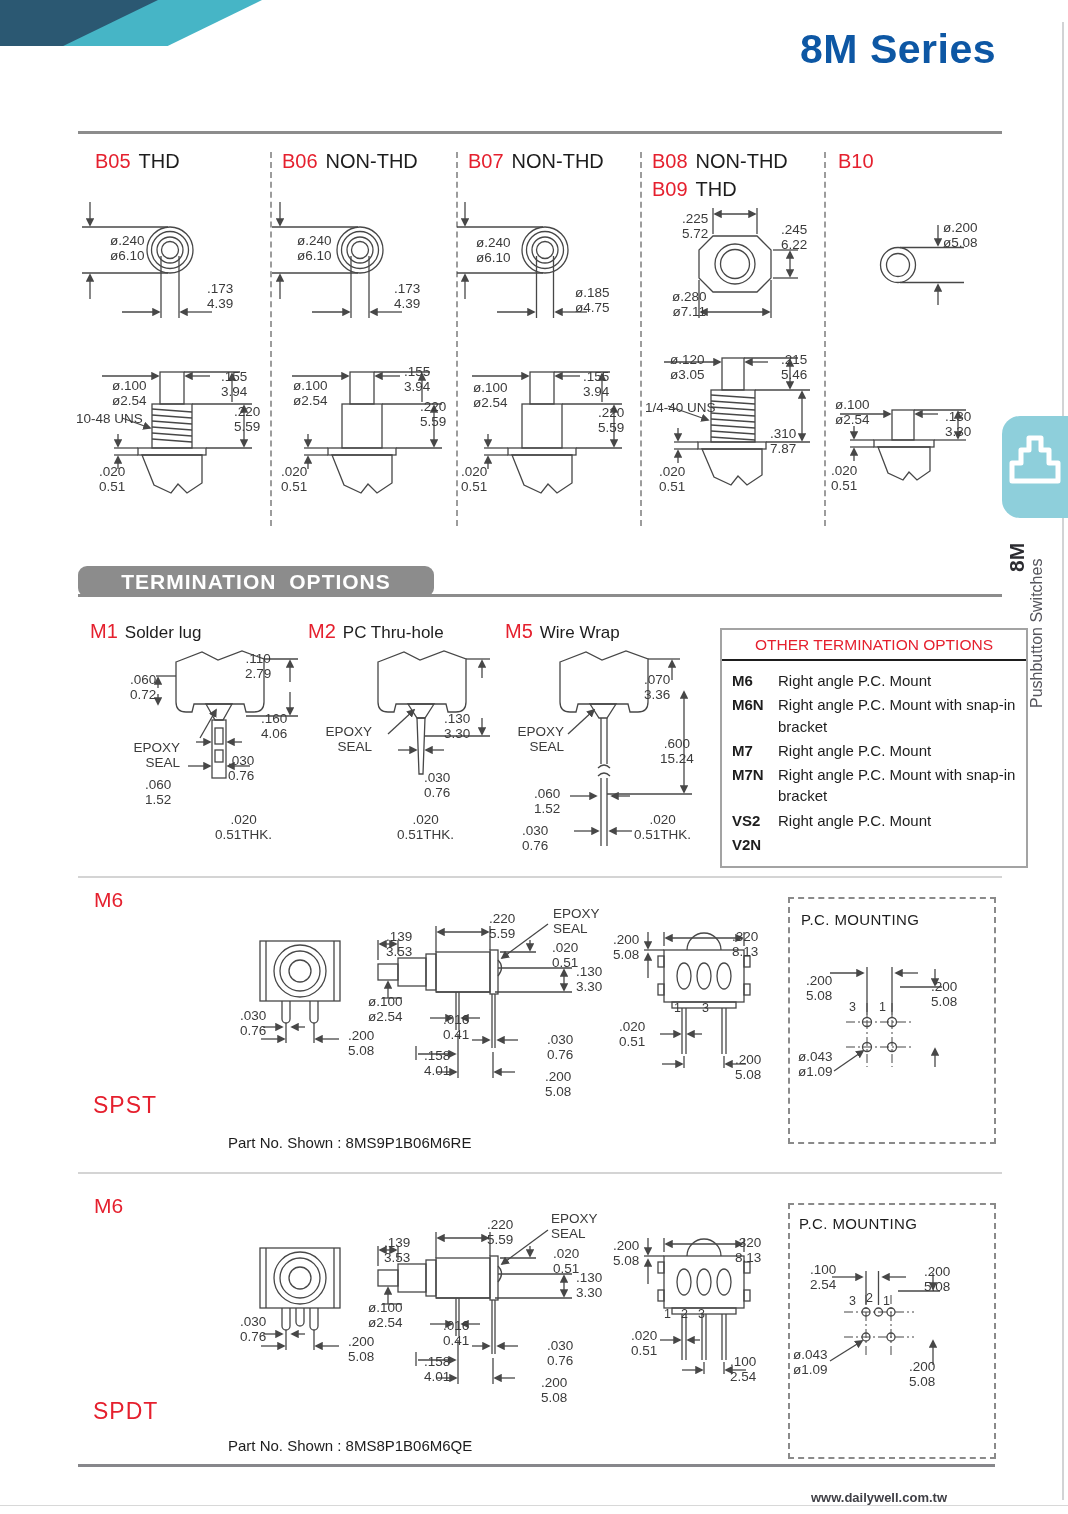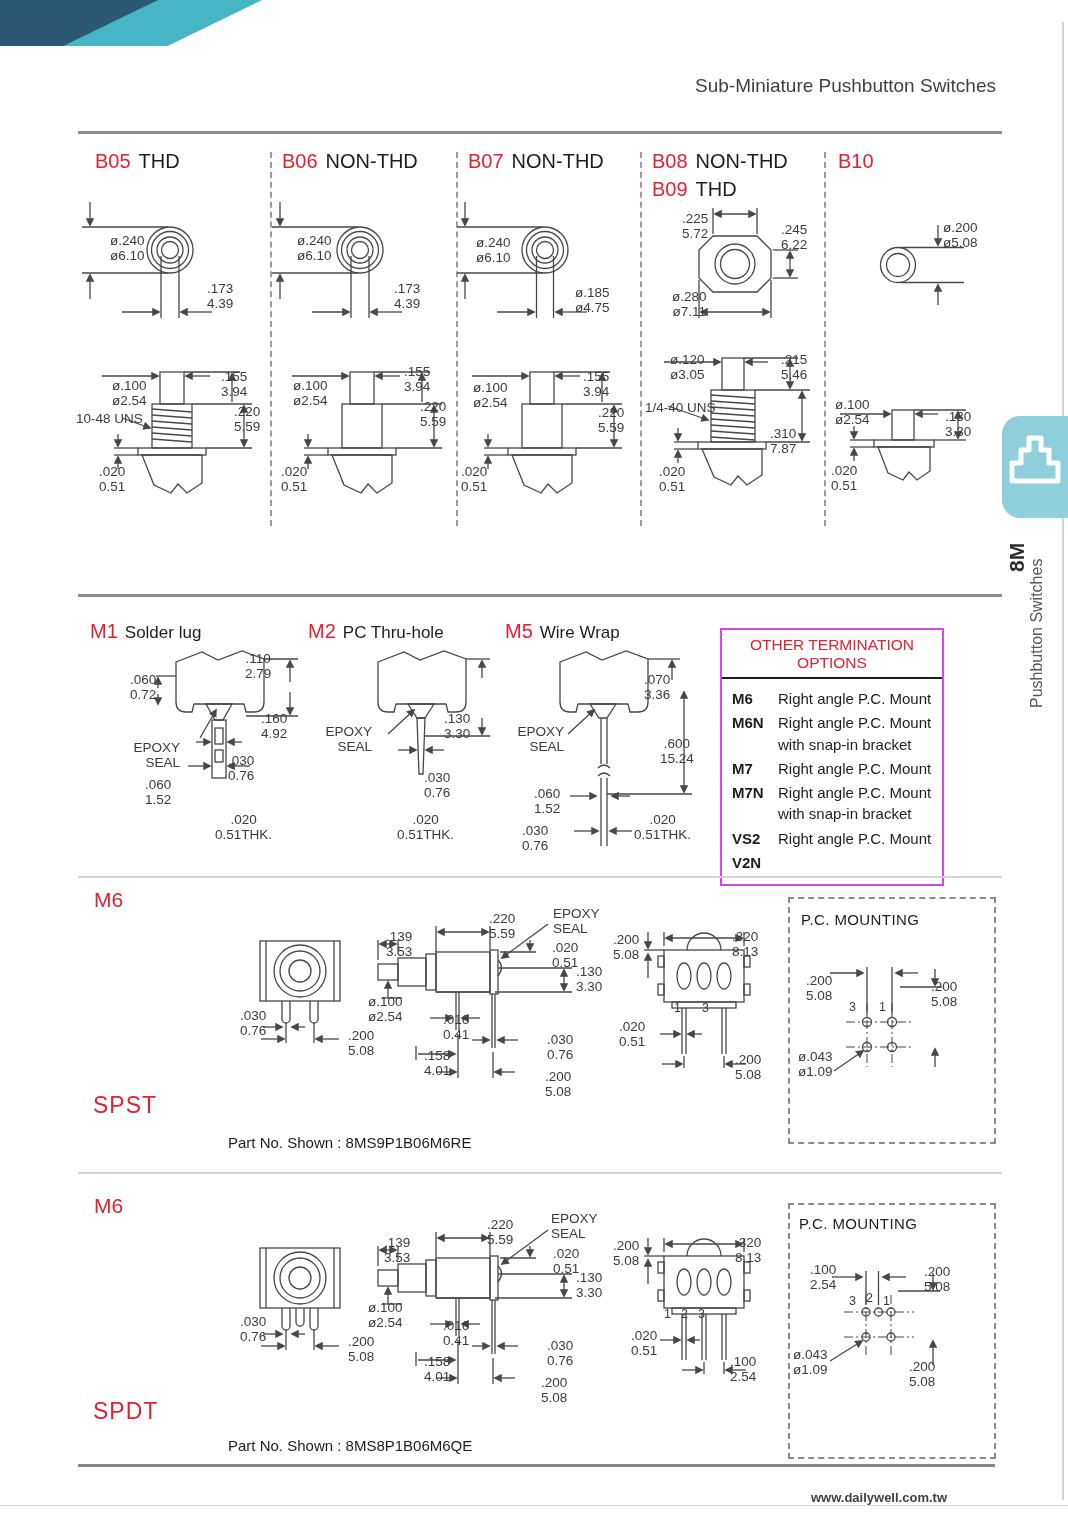--- a/index.html
+++ b/index.html
@@ -28,21 +28,21 @@
   .h-title{position:absolute;left:560px;top:26px;width:436px;text-align:right;font-size:41px;font-weight:bold;color:#0d57a4;letter-spacing:.5px}
   .h-sub{position:absolute;left:560px;top:75px;width:436px;text-align:right;font-size:19px;color:#3f3f3f}
   .tab{position:absolute;left:1002px;top:416px;width:66px;height:102px;background:#8ecfdb;border-radius:18px 0 0 18px}
   .vtext8m{position:absolute;left:1005px;top:524px;height:48px;writing-mode:vertical-rl;transform:rotate(180deg);font-size:21px;font-weight:bold;color:#2c2c31}
   .vtextcat{position:absolute;left:1028px;top:524px;height:184px;writing-mode:vertical-rl;transform:rotate(180deg);font-size:16px;color:#55555c}
   .vline{position:absolute;left:1062px;top:22px;width:2px;height:1478px;background:#d2d3d5}
   .f-line{position:absolute;left:78px;top:1464px;width:917px;height:3px;background:#87878b}
   .f-slogan{position:absolute;left:600px;top:1472px;width:395px;text-align:right;font-size:15px;font-weight:bold;color:#95959d;letter-spacing:.4px}
   .f-site{position:absolute;left:600px;top:1490px;width:347px;text-align:right;font-size:13px;font-weight:bold;color:#3f3f45}
   .f-bottom{position:absolute;left:0;top:1505px;width:1068px;height:1px;background:#d8d8d8}
-  .ttable{position:absolute;left:720px;top:628px;width:224px;border:2px solid #d946ef;box-sizing:border-box}
+  .ttable{position:absolute;left:720px;top:628px;width:308px;border:2px solid #a3a3a3;box-sizing:border-box}
   .ttable-title{font-size:15.5px;color:#e5202e;text-align:center;padding:6px 0 5px;border-bottom:2px solid #1d1d1d}
   .trows{padding:6px 2px 8px}
   .trow{display:flex;padding:0 8px;font-size:15px;color:#1d1d1d;line-height:1.42;margin:3px 0}
   .trow .tcode{width:46px;font-weight:bold;flex:none}
   .deco1{position:absolute;left:0;top:0;width:262px;height:46px;background:#46b5c6;clip-path:polygon(22% 0,100% 0,64% 100%,0 100%)}
   .deco2{position:absolute;left:0;top:0;width:158px;height:46px;background:#2b5872;clip-path:polygon(0 0,100% 0,40% 100%,0 100%)}
 </style>
 </head>
 <body>
 
@@ -51,21 +51,21 @@
       <defs>
 <marker id="ar" viewBox="0 0 10 10" refX="8" refY="5" markerWidth="6.5" markerHeight="6.5" orient="auto-start-reverse">
           <path d="M0,0L10,5L0,10z" fill="#474747"></path>
         </marker>
 </defs>
     </svg>
 
 <div class="deco1"></div>
 <div class="deco2"></div>
 
-<div class="h-sub">Sub-Miniature Pushbutton Switches</div>
+<div class="h-title">8M Series</div>
 
 <div class="vline"></div>
 <div class="tab">
   <svg width="66" height="102" viewBox="0 0 66 102">
         <path d="M27,22 h12 v12 h8 v13 h9 v18 h-46 v-18 h9 v-13 h8 z" fill="none" stroke="#fff" stroke-width="5" stroke-linejoin="round"></path>
       </svg>
 </div>
 <div class="vtext8m">8M</div>
 <div class="vtextcat">Pushbutton Switches</div>
 
@@ -362,20 +362,21 @@
     </div>
 <div class="dim" style="left:945px;top:409px">
       <span>.130</span>
       <span>3.30</span>
     </div>
 <div class="dim" style="left:831px;top:463px">
       <span>.020</span>
       <span>0.51</span>
     </div>
 
+<div class="secbar" style="top:566px">TERMINATION OPTIONS</div>
 <div class="secline" style="top:594px"></div>
 
 <div class="ttitle" style="left:90px;top:620px"><span class="code">M1</span><span>Solder lug</span></div>
 <div class="ttitle" style="left:308px;top:620px"><span class="code">M2</span><span>PC Thru-hole</span></div>
 <div class="ttitle" style="left:505px;top:620px"><span class="code">M5</span><span>Wire Wrap</span></div>
 
 <svg class="draw" style="left:148px;top:646px" width="170" height="180">
 <path d="M28,16 L54,6 L70,14 L94,5 L116,13 V56 Q116,66 106,66 L98,66 L96,58 L46,58 L44,66 L38,66 Q28,66 28,56 Z"></path>
 <path d="M58,58 L84,58 L75,74 L67,74 Z"></path>
 <rect x="64" y="74" width="14" height="58"></rect>
@@ -428,21 +429,21 @@
 <div class="dim" style="left:245px;top:651px">
       <span>.110</span>
       <span>2.79</span>
     </div>
 <div class="dim" style="left:130px;top:672px">
       <span>.060</span>
       <span>0.72</span>
     </div>
 <div class="dim" style="left:261px;top:711px">
       <span>.160</span>
-      <span>4.92</span>
+      <span>4.06</span>
     </div>
 <div class="dim ra" style="left:90px;top:740px;width:90px">
       <span>EPOXY</span>
       <span>SEAL</span>
     </div>
 <div class="dim" style="left:228px;top:753px">
       <span>.030</span>
       <span>0.76</span>
     </div>
 <div class="dim" style="left:145px;top:777px">

